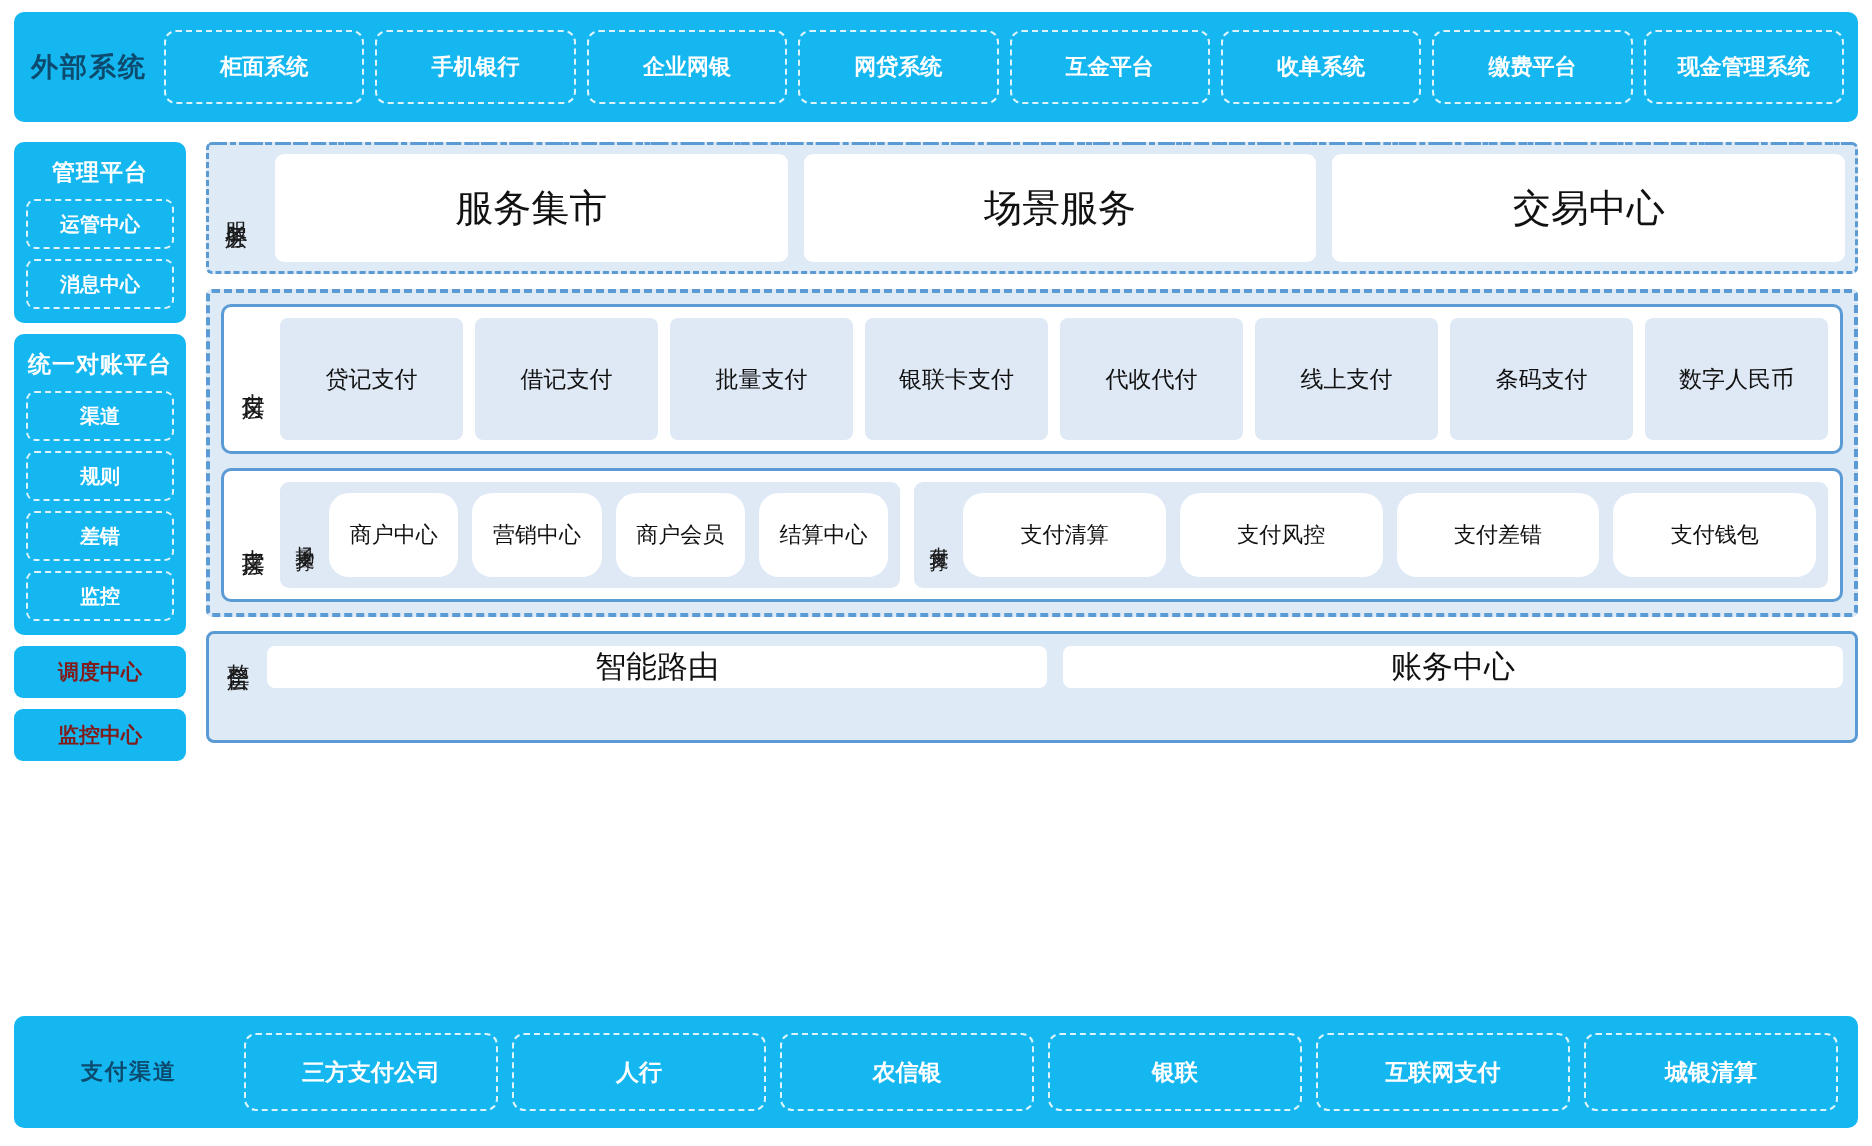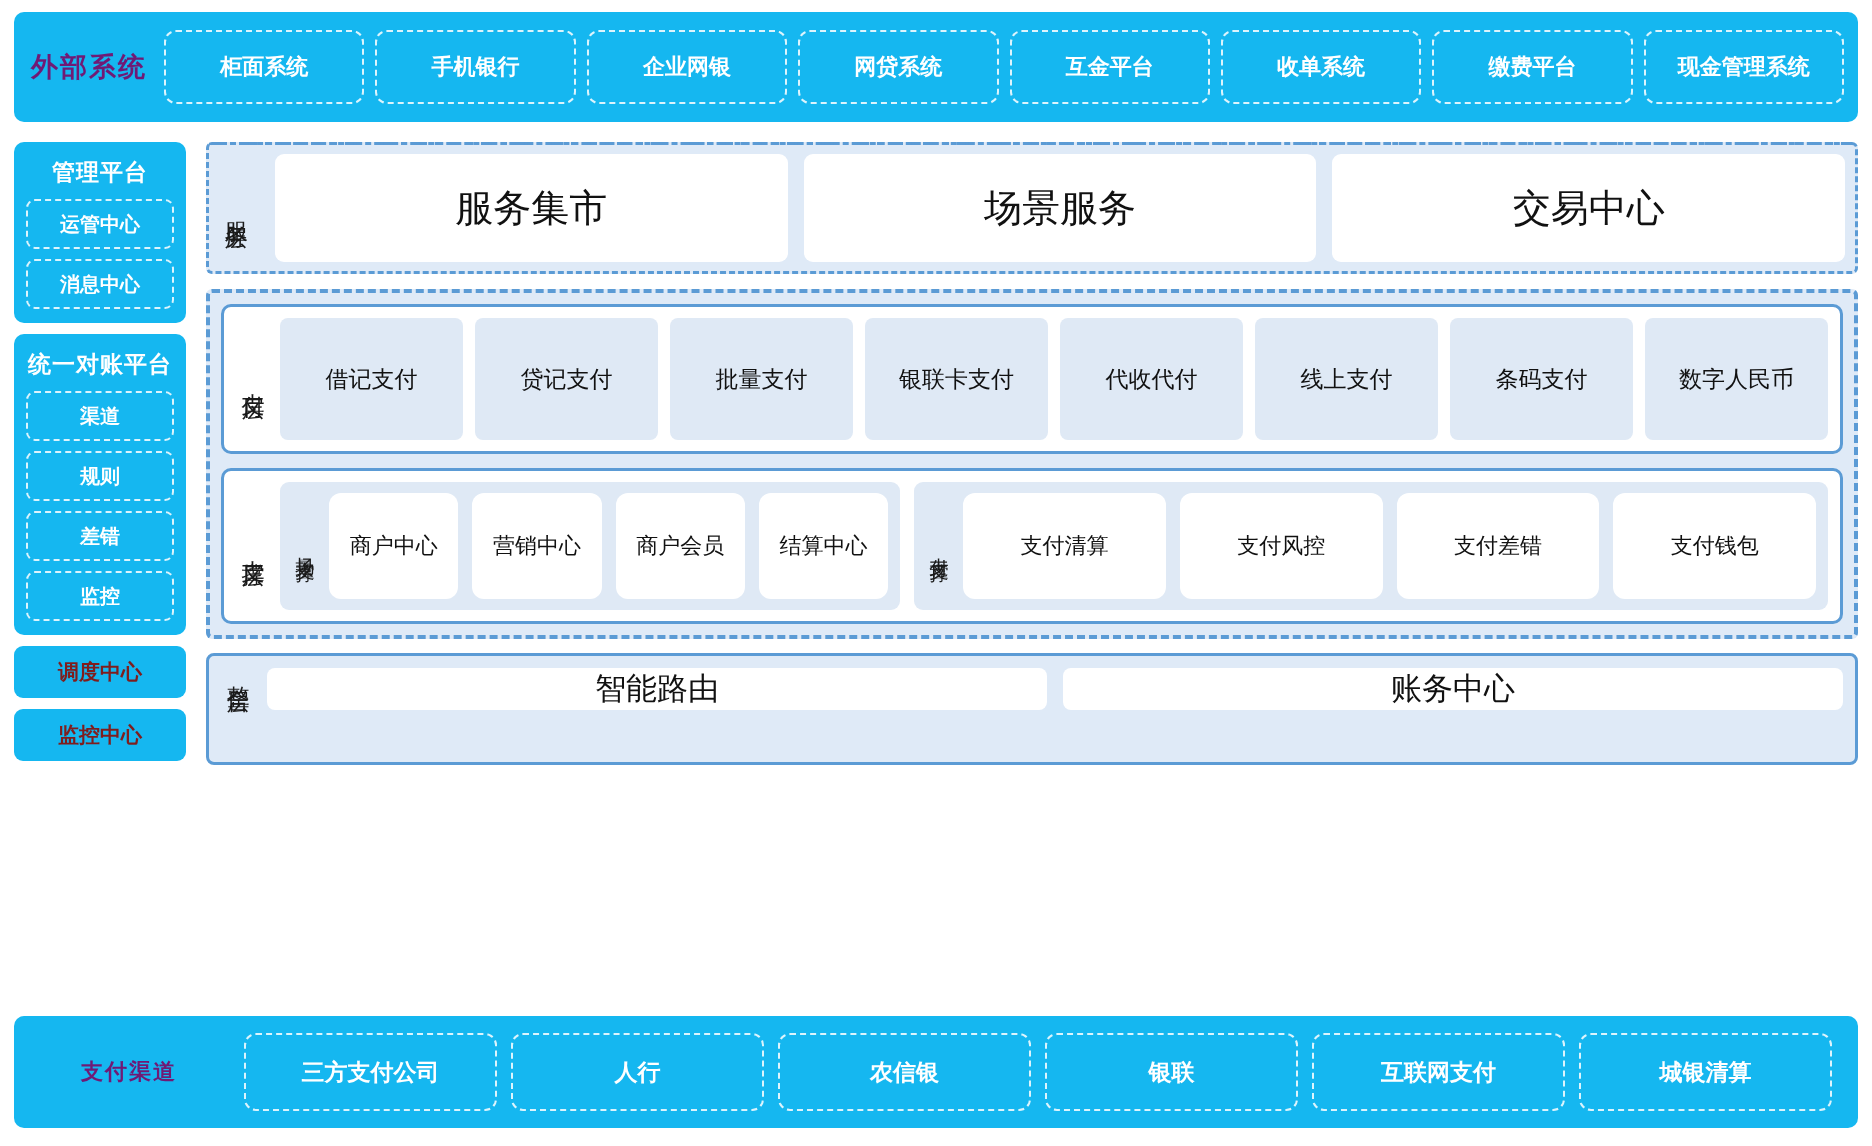--- a/index.html
+++ b/index.html
@@ -11,21 +11,21 @@
   }
   .canvas{position:relative;width:1872px;height:1146px;box-sizing:border-box;padding:12px 18px;}
 
   
   .bluebar{
     background:#15b7f0;border-radius:10px;
     display:flex;align-items:center;
     box-sizing:border-box;
   }
   .bar-title{
-    color:#701a75;font-weight:bold;letter-spacing:2px;
+    color:#0c4a6e;font-weight:bold;letter-spacing:2px;
     text-align:center;flex:0 0 auto;
   }
   .dash-chip{
     border:2px dashed rgba(255,255,255,.85);
     border-radius:12px;
     color:#ffffff;font-weight:bold;
     display:flex;align-items:center;justify-content:center;
     box-sizing:border-box;text-align:center;
   }
 
@@ -36,21 +36,21 @@
   }
   .external .bar-title{width:150px;font-size:27px;}
   .ext-items{display:flex;gap:11px;flex:1;height:74px;}
   .ext-items .dash-chip{flex:1;font-size:22px;}
 
   
   .channels{
     position:absolute;left:14px;top:1016px;width:1844px;height:112px;
   }
   .channels .bar-title{width:230px;font-size:22px;}
-  .chan-items{display:flex;gap:14px;flex:1;height:78px;padding-right:26px;}
+  .chan-items{display:flex;gap:14px;flex:1;height:78px;padding-right:20px;}
   .chan-items .dash-chip{flex:1;font-size:23px;}
 
   
   .sidebar{position:absolute;left:14px;top:142px;width:172px;}
   .side-block{
     background:#15b7f0;border-radius:10px;
     padding:10px 12px 14px;margin-bottom:11px;box-sizing:border-box;
   }
   .side-block-title{
     color:#fff;font-weight:bold;text-align:center;
@@ -124,23 +124,23 @@
   .sup-group.left{flex:0 0 620px;}
   .sup-group.right{flex:1;}
   .sup-vlabel{
     writing-mode:vertical-rl;text-orientation:upright;
     font-size:19px;color:#1a1a1a;letter-spacing:2px;
     display:flex;align-items:center;justify-content:center;
     flex:0 0 auto;width:26px;
   }
   .sup-tiles{display:flex;gap:14px;flex:1;}
   .sup-tile{
-    background:#ffffff;border-radius:12px;flex:1;
-    display:flex;align-items:center;justify-content:center;
-    font-size:22px;color:#111;height:106px;box-sizing:border-box;text-align:center;
+    background:#ffffff;border-radius:20px;flex:1;
+    display:flex;align-items:center;justify-content:center;
+    font-size:22px;color:#111;height:84px;box-sizing:border-box;text-align:center;
   }
 
   
   .integ-box{
     border:3px solid #5b9bd5;border-radius:8px;background:#dfeaf7;
     margin-top:14px;padding:12px 12px;
     display:flex;align-items:flex-start;gap:10px;box-sizing:border-box;
     height:112px;
   }
   .integ-cards{display:flex;gap:16px;flex:1;}
@@ -198,22 +198,22 @@
         <div class="white-card">场景服务</div>
         <div class="white-card">交易中心</div>
       </div>
     </div>
 
     <div class="pay-outline">
 
       <div class="inner-box">
         <div class="vlabel">支付层</div>
         <div class="pay-row">
+          <div class="pay-tile">贷记支付</div>
           <div class="pay-tile">借记支付</div>
-          <div class="pay-tile">贷记支付</div>
           <div class="pay-tile">批量支付</div>
           <div class="pay-tile">银联卡支付</div>
           <div class="pay-tile">代收代付</div>
           <div class="pay-tile">线上支付</div>
           <div class="pay-tile">条码支付</div>
           <div class="pay-tile">数字人民币</div>
         </div>
       </div>
 
       <div class="inner-box" style="margin-top:14px;">

